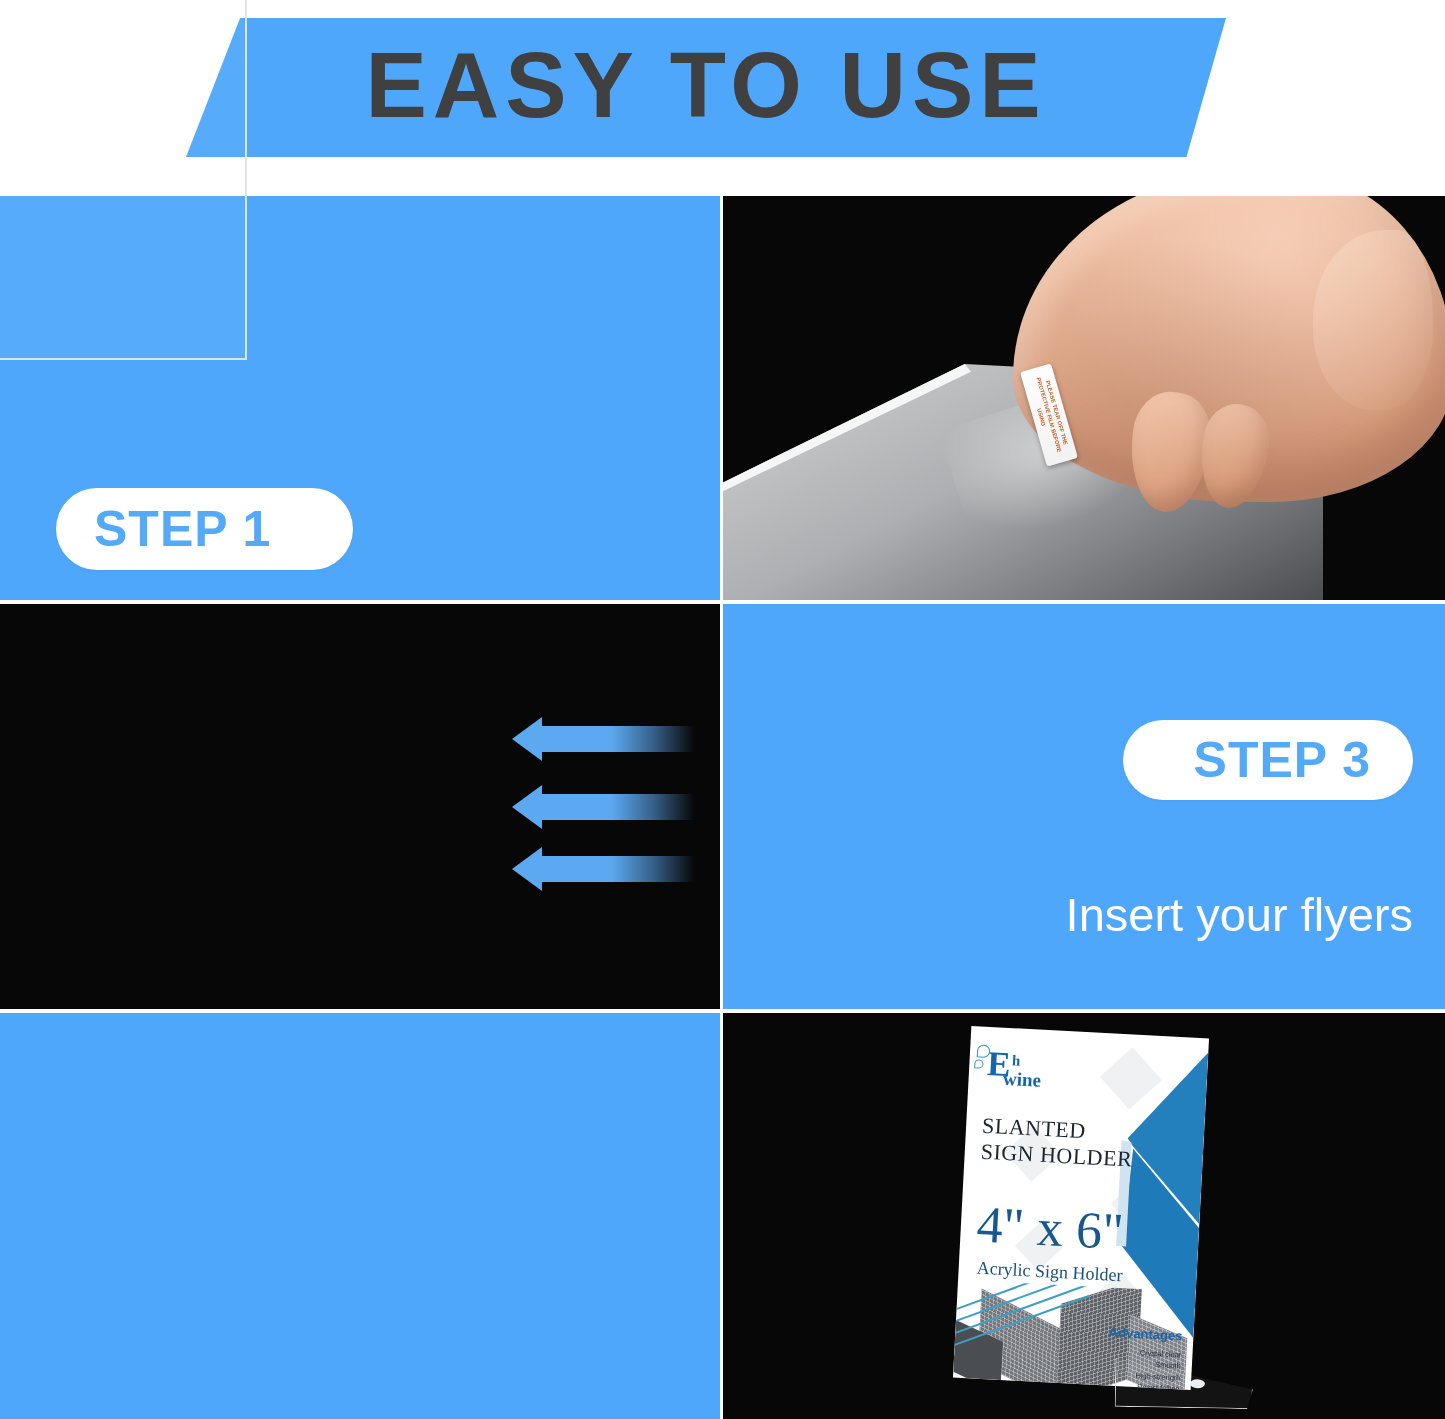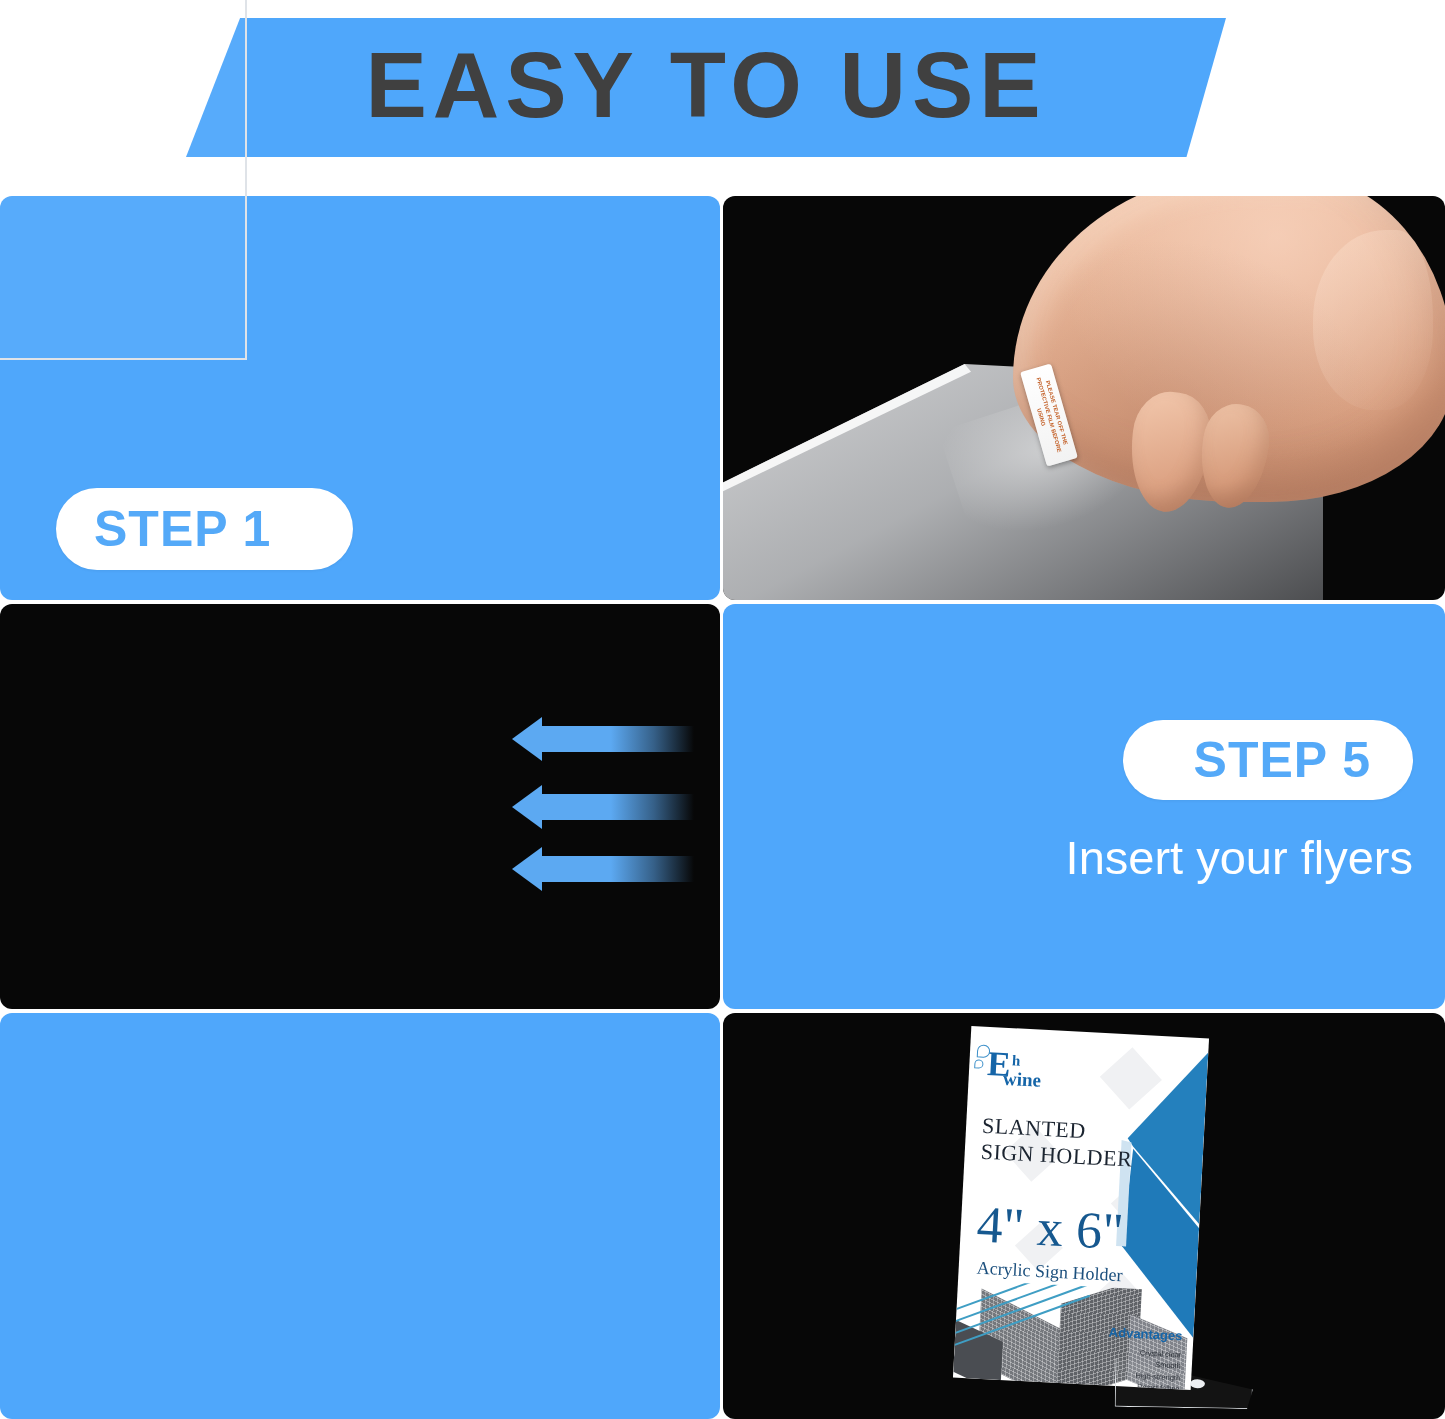--- a/index.html
+++ b/index.html
@@ -37,21 +37,21 @@
     color: #404040;
     font-size: 92px;
     font-weight: 700;
     letter-spacing: 6px;
     line-height: 1;
     white-space: nowrap;
     transform: translateY(-3px);
   }
 
   
-  .cell { position: absolute; overflow: hidden; border-radius: 12px; }
+  .cell { position: absolute; overflow: hidden; }
   .cell.blue { background: #4FA7FB; }
   .cell.black { background: #070707; }
 
   #c1 { left: 0px;   top: 196px;  width: 720px; height: 404px; }
   #c2 { left: 723px; top: 196px;  width: 722px; height: 404px; }
   #c3 { left: 0px;   top: 604px;  width: 720px; height: 405px; }
   #c4 { left: 723px; top: 604px;  width: 722px; height: 405px; }
   #c5 { left: 0px;   top: 1013px; width: 720px; height: 406px; }
   #c6 { left: 723px; top: 1013px; width: 722px; height: 406px; }
 
@@ -80,21 +80,21 @@
     white-space: nowrap;
   }
 
   
   #step1-block { left: 56px; top: 292px; }
   #step1-block .pill { width: 297px; height: 82px; padding-left: 38px; }
 
   
   #step2-block { right: 32px; top: 720px; text-align: right; }
   #step2-block .pill { width: 290px; height: 80px; padding-right: 42px; justify-content: flex-end; }
-  #step2-block .caption { margin-top: 32px; text-align: right; }
+  #step2-block .caption { margin-top: 89px; text-align: right; }
 
   
   #sheet {
     position: absolute;
     left: -40px; top: 168px;
     width: 640px; height: 300px;
     background: linear-gradient(152deg, rgba(228,229,231,0.93) 0%, rgba(196,198,201,0.88) 42%, rgba(150,152,156,0.74) 72%, rgba(96,98,102,0.55) 100%);
     clip-path: polygon(0% 46%, 44% 0%, 100% 6%, 100% 100%, 6% 100%);
     box-shadow: 0 0 26px rgba(255,255,255,0.10);
   }
@@ -369,21 +369,21 @@
     </div>
     <div class="arrow" style="left:512px; top:252px; width:182px;">
       <div class="arrow-head"></div>
       <div class="arrow-tail" style="width:154px;"></div>
     </div>
   </div>
 
   <div id="c4" class="cell blue"></div>
   <div id="step2-block" class="step-block">
     <div class="pill">
-      <span class="pill-label">STEP 5</span>
+      <span class="pill-label">STEP 3</span>
     </div>
     <div class="caption">Insert your flyers</div>
   </div>
 
   <div id="c5" class="cell blue">
     
   </div>
 
   <div id="c6" class="cell black"></div>
 

